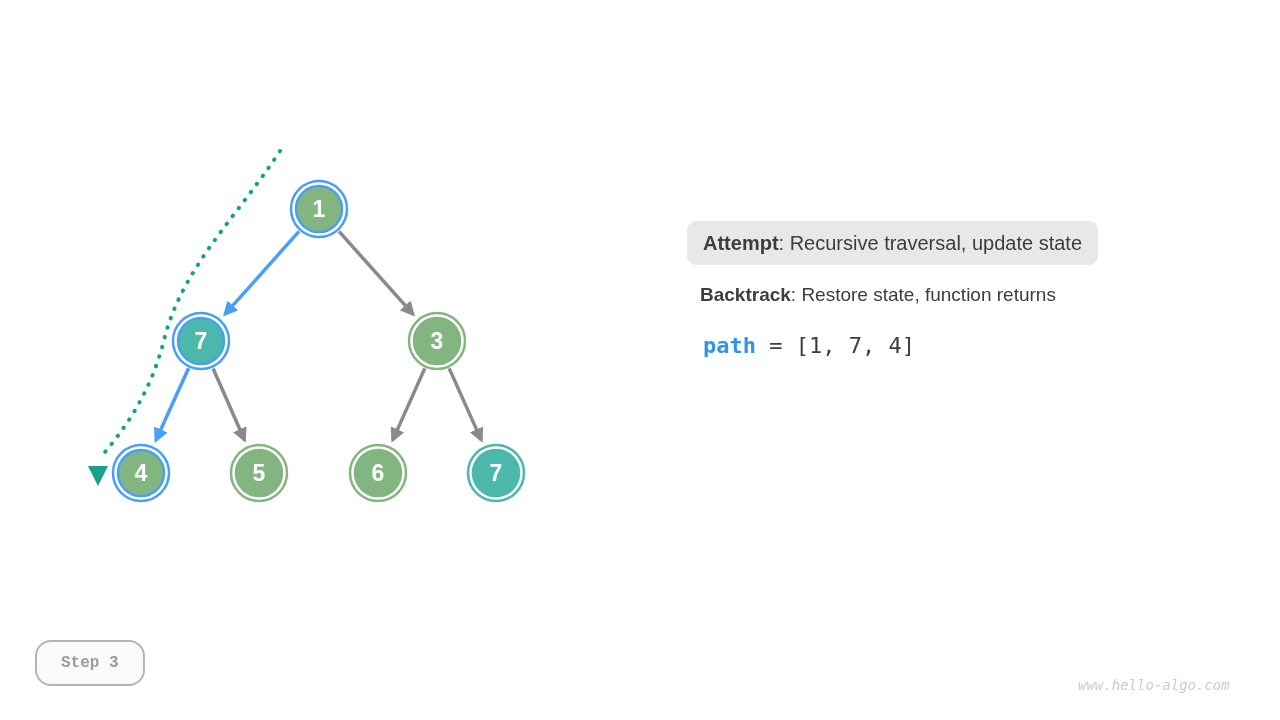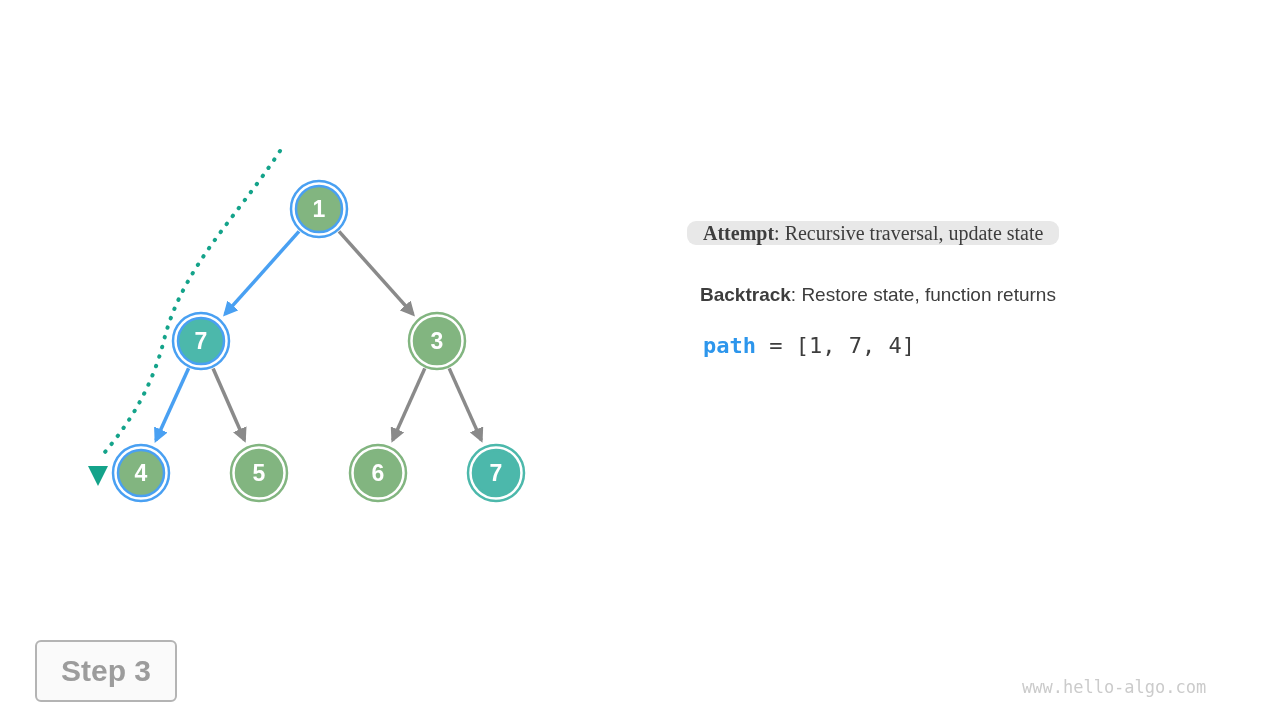--- a/index.html
+++ b/index.html
@@ -40,25 +40,24 @@
     font-size: 23px;
     font-weight: 600;
     text-anchor: middle;
   }
 
   
   .attempt-box {
     position: absolute; left: 687px; top: 221px;
     background: var(--attempt-bg);
     border-radius: 9px;
-    padding: 0 16px;
+    padding: 10px 16px;
     font-size: 20px; line-height: 24px;
     color: var(--text-dark);
     white-space: pre;
-    font-family: Liberation Serif, serif;
   }
   .backtrack-line {
     position: absolute; left: 700px; top: 283px;
     font-size: 19px; line-height: 24px;
     color: var(--text-dark);
     white-space: pre;
   }
   .bold-label { font-weight: bold; }
 
   .code-line {
@@ -70,35 +69,36 @@
   }
   .path-line { left: 703px; top: 332px; }
   .res-line  { left: 703px; top: 449px; }
   .var-path { color: var(--path-blue); font-weight: bold; text-align: right; }
   .var-res  { color: var(--res-teal);  font-weight: bold; }
 
   
   .step-badge {
     position: absolute; left: 35px; top: 640px;
     border: 2px solid var(--step-border);
-    border-radius: 6px;
+    border-radius: 16px;
     background: #fafafa;
     padding: 12px 24px;
-    font-family: Liberation Sans, sans-serif;
-    font-size: 30px; font-weight: bold;
+    font-family: Liberation Mono, monospace;
+    font-size: 16px; font-weight: bold;
     color: var(--step-text);
     white-space: pre;
   }
 
   
   .watermark {
-    position: absolute; left: 1022px; top: 677px;
+    position: absolute; left: 1078px; top: 677px;
     font-family: "DejaVu Sans Mono", "Liberation Mono", monospace;
-    font-size: 17px;
+    font-size: 14px;
     color: var(--watermark-gray);
+    font-style: italic;
   }
 </style>
 </head>
 <body>
 
 <div class="stage">
 
   <svg class="tree-svg" width="620" height="560" viewBox="0 0 620 560">
     <defs>
       <marker id="arrow-blue" viewBox="0 0 10 10" refX="8" refY="5" markerWidth="4.2" markerHeight="4.2" orient="auto-start-reverse">

